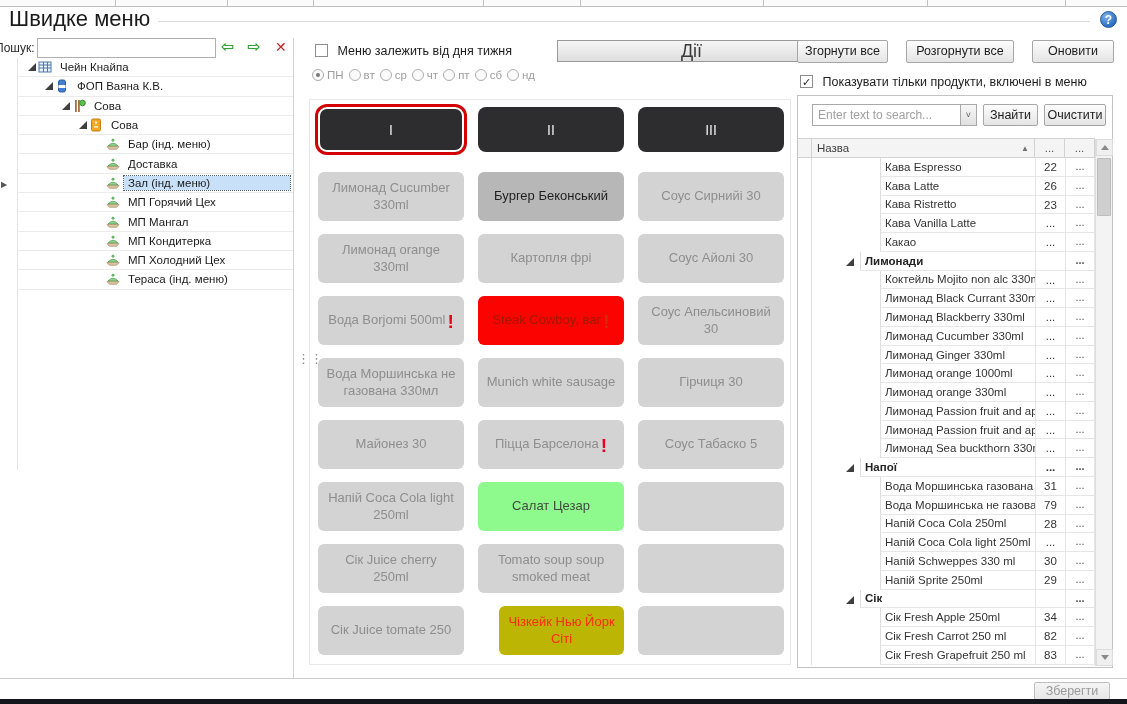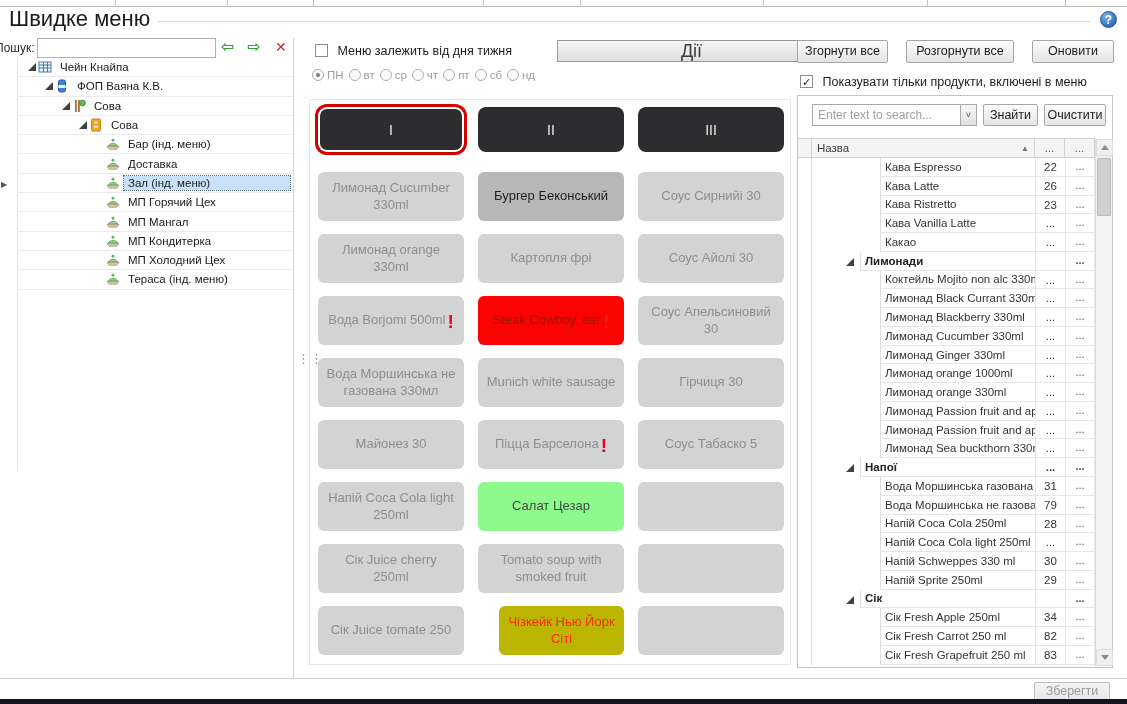--- a/index.html
+++ b/index.html
@@ -401,21 +401,21 @@
       <div class="cell green">
         <span>Салат Цезар</span>
       </div>
       <div class="cell empty">
         <span></span>
       </div>
       <div class="cell">
         <span>Сік Juice cherry 250ml</span>
       </div>
       <div class="cell">
-        <span>Tomato soup with smoked fruit</span>
+        <span>Tomato soup soup smoked meat</span>
       </div>
       <div class="cell empty">
         <span></span>
       </div>
       <div class="cell">
         <span>Сік Juice tomate 250</span>
       </div>
       <div class="cell olive">
         <span>Чізкейк Нью Йорк Сіті</span>
       </div>

